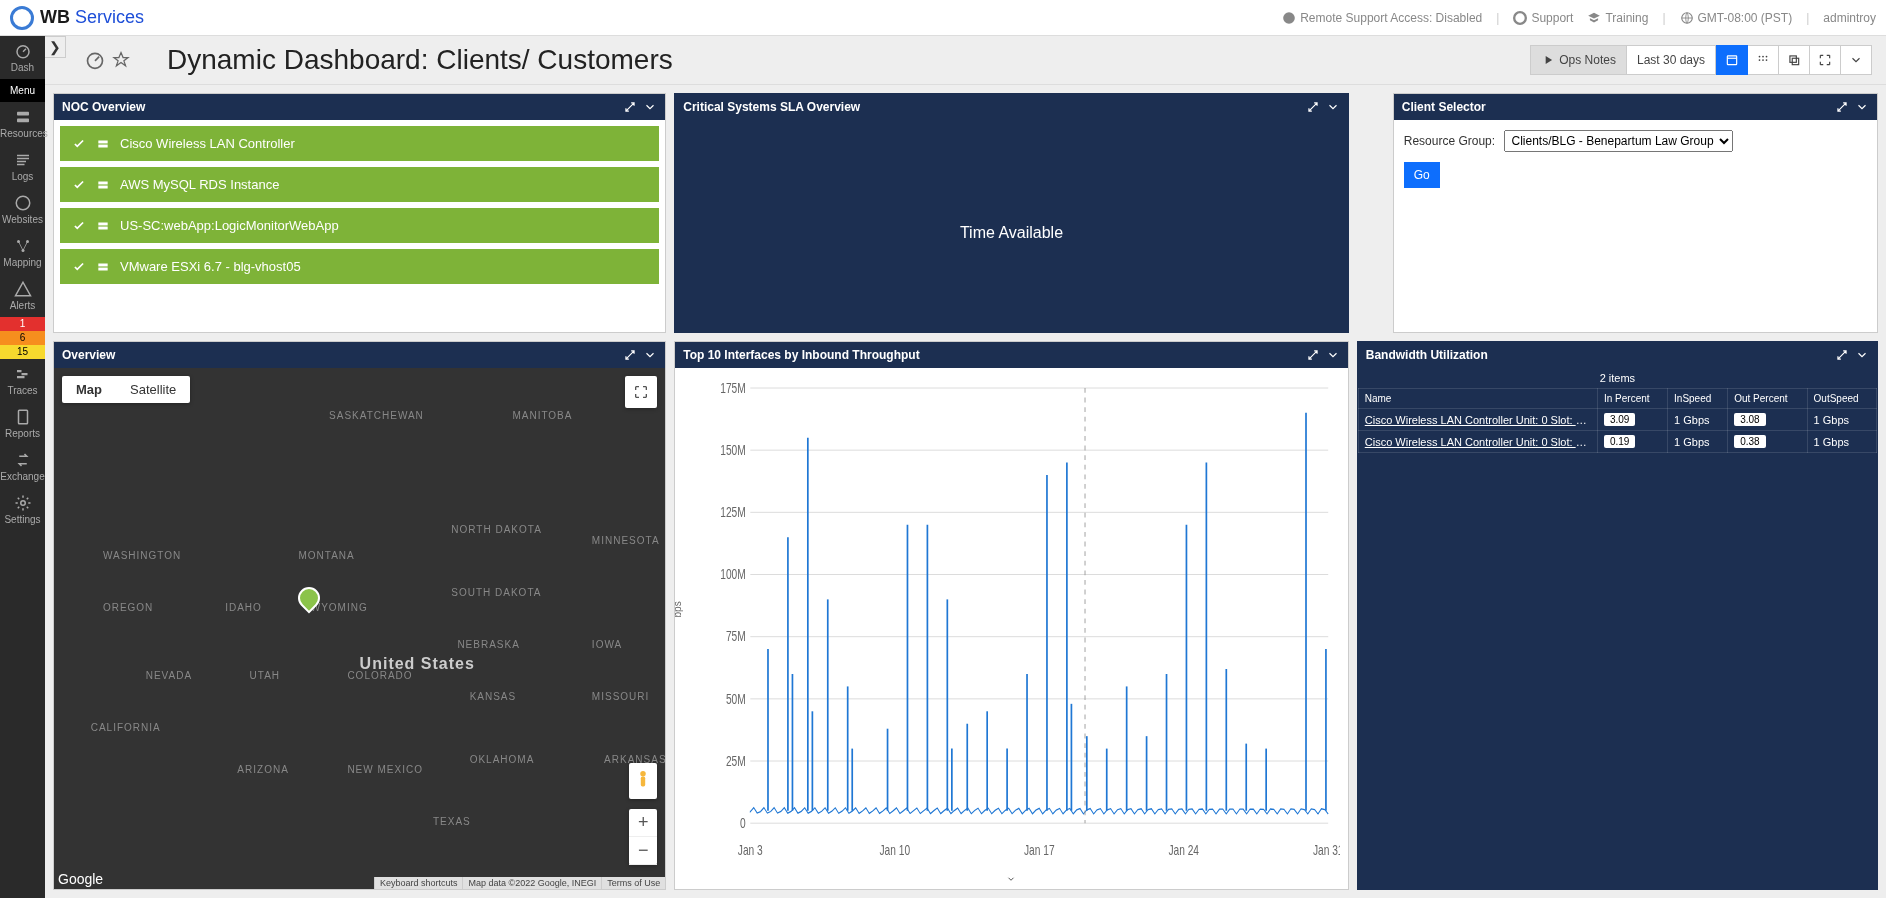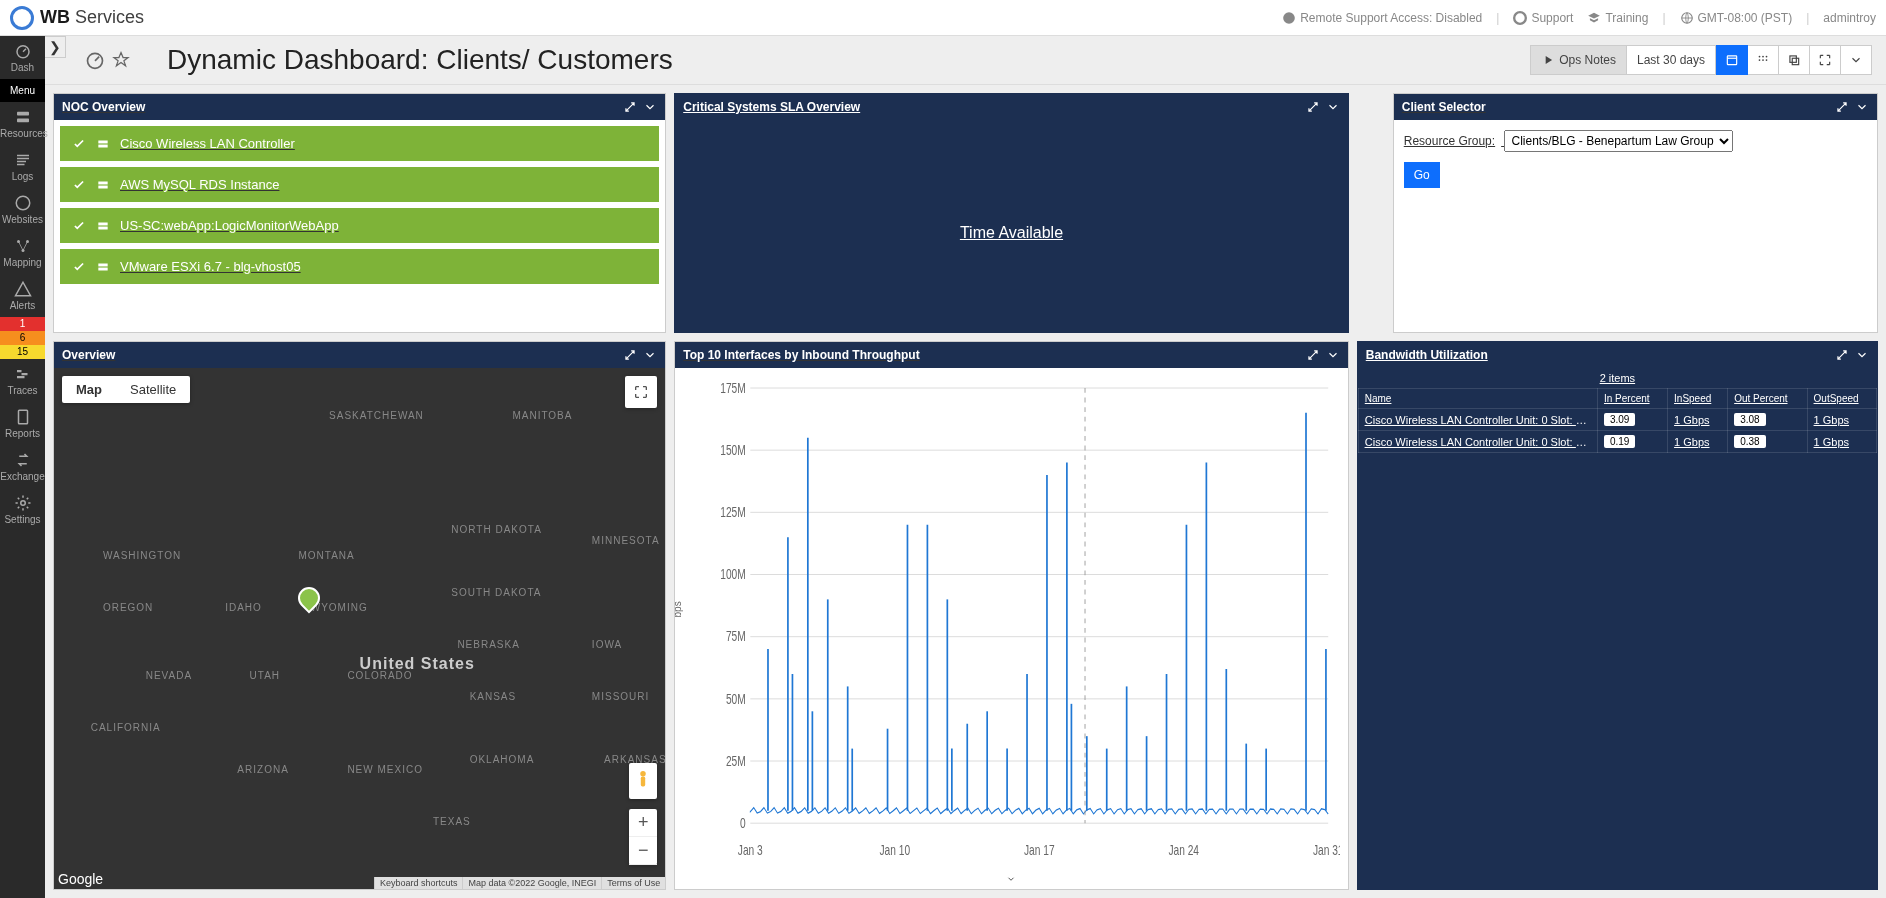--- a/index.html
+++ b/index.html
@@ -18,21 +18,21 @@
   --map-bg:#333;
 }
 *{box-sizing:border-box;}
 body{margin:0;font-family:"Helvetica Neue",Arial,sans-serif;font-size:13px;color:#333;background:#eee;}
 
 
 .topbar{height:36px;background:#fff;border-bottom:1px solid var(--divider);display:flex;align-items:center;padding:0 10px;}
 .logo{display:flex;align-items:center;gap:6px;font-weight:bold;font-size:18px;}
 .logo .logo-icon{width:24px;height:24px;border-radius:50%;border:3px solid #3a7bd5;position:relative;}
 .logo .wb{color:#1a1a1a;}
-.logo .serv{color:#404040;font-weight:400;}
+.logo .serv{color:#1d4ed8;font-weight:400;}
 .topbar-spacer{flex:1;}
 .topbar-right{display:flex;align-items:flex-end;gap:14px;color:var(--text-muted);font-size:12px;}
 .topbar-right .sep{color:#ccc;}
 .topbar-right .item{display:flex;align-items:center;gap:4px;cursor:pointer;}
 .icon-sm{width:14px;height:14px;fill:currentColor;}
 
 
 .app{display:flex;height:calc(100vh - 36px);}
 .sidebar{width:45px;background:var(--sidebar);display:flex;flex-direction:column;color:#aaa;font-size:10px;text-align:center;}
 .sidebar .sitem{padding:6px 0 6px;cursor:pointer;}
@@ -55,21 +55,21 @@
 .dhead-tools{display:flex;align-items:center;gap:0;}
 .dhead-tools .btn{height:30px;padding:0 10px;border:1px solid #ccc;background:#fff;display:flex;align-items:center;gap:4px;font-size:12px;cursor:pointer;color:#444;}
 .dhead-tools .btn.ops{background:#ddd;}
 .dhead-tools .btn.range{border-left:none;}
 .dhead-tools .btn.blue{background:var(--blue-accent);color:#fff;border-color:var(--blue-accent);padding:0 8px;}
 .dhead-tools .btn.iconbtn{padding:0 8px;border-left:none;}
 .dhead-tools .btn svg{width:14px;height:14px;fill:currentColor;}
 
 
 .grid{flex:1;padding:8px;display:grid;gap:8px;grid-template-columns: 1fr 1.1fr 0.85fr;grid-template-rows: 240px 1fr;overflow:hidden;}
-.panel{border:1px solid var(--panel-border);background:#fff;display:flex;flex-direction:column;overflow:hidden;text-decoration:underline;}
+.panel{border:1px solid var(--panel-border);background:#fff;display:flex;flex-direction:column;overflow:hidden;}
 .panel.dark{background:var(--navy);color:#fff;border-color:var(--navy);}
 .phead{background:var(--navy);color:#fff;font-size:12px;font-weight:bold;padding:6px 8px;display:flex;align-items:center;}
 .phead .ptitle{flex:1;}
 .phead .pact{display:flex;gap:6px;align-items:center;}
 .phead .pact svg{width:14px;height:14px;fill:#fff;cursor:pointer;}
 .pbody{flex:1;overflow:auto;padding:6px;}
 
 
 .noc-item{background:var(--green);color:#fff;padding:10px 12px;margin-bottom:6px;display:flex;align-items:center;gap:10px;font-size:13px;}
 .noc-item svg{width:14px;height:14px;fill:#fff;}

